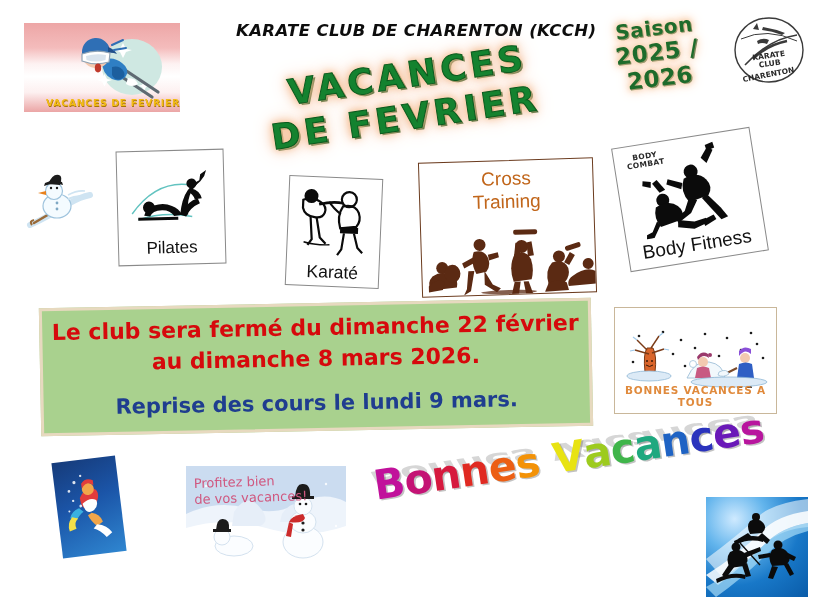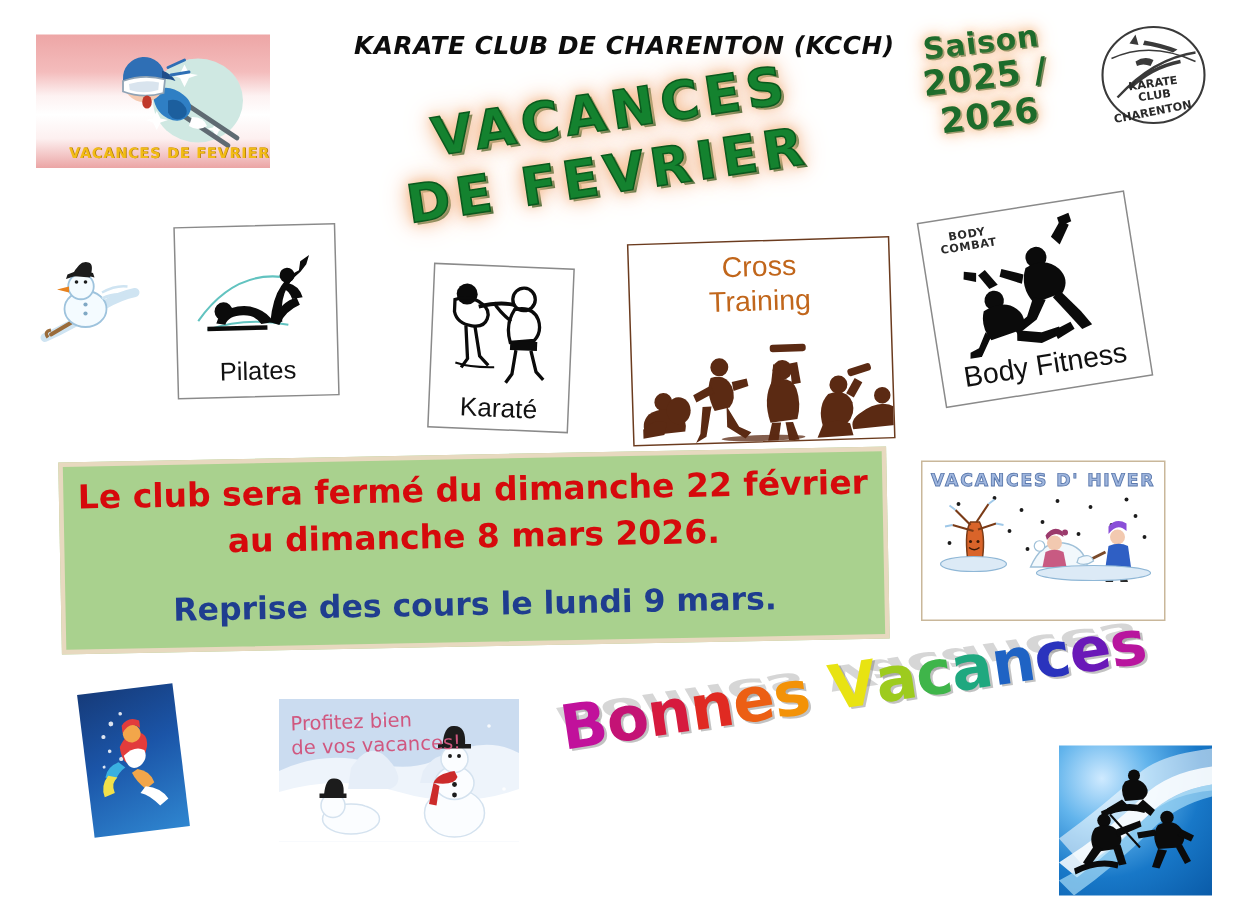--- a/index.html
+++ b/index.html
@@ -494,21 +494,20 @@
     <div class="disc-label">Body Fitness</div>
   </div>
 
   <div class="announce">
     <div class="ln ln1">Le club sera fermé du dimanche 22 février</div>
     <div class="ln ln2">au dimanche 8 mars 2026.</div>
     <div class="ln ln3">Reprise des cours le lundi 9 mars.</div>
   </div>
 
   <div class="winter-card">
-    <div class="wtitle">VACANCES  D' HIVER</div>
     <svg width="161" height="66" viewBox="0 0 161 66" style="position:absolute;left:0;top:20px">
       <g fill="#1c1c1c">
         <circle cx="24" cy="8" r="1.3"></circle>
           <circle cx="48" cy="4" r="1.3"></circle>
           <circle cx="66" cy="12" r="1.3"></circle>
         <circle cx="90" cy="6" r="1.3"></circle>
           <circle cx="112" cy="10" r="1.3"></circle>
           <circle cx="136" cy="5" r="1.3"></circle>
         <circle cx="34" cy="22" r="1.3"></circle>
           <circle cx="58" cy="26" r="1.3"></circle>
@@ -549,20 +548,21 @@
 
       <circle cx="130" cy="30" r="5" fill="#f2c9b0"></circle>
       <path d="M124 28 q6 -8 12 -2 l0 -5 q-7 -4 -12 2z" fill="#8a4fd8"></path>
       <path d="M124 36 q7 -3 13 0 l2 14 l-17 0z" fill="#2f5fc4"></path>
       <path d="M122 40 l-12 6" stroke="#7a4a2a" stroke-width="2"></path>
       <path d="M104 44 q8 -4 10 2 q-6 4 -11 1z" fill="#f2f8fc" stroke="#9fc0d8" stroke-width="0.8"></path>
       <path d="M124 50 l-2 10 h5 l2 -10z" fill="#2a2a2a"></path>
       <path d="M134 50 l3 10 h-5 l-2 -10z" fill="#2a2a2a"></path>
       <ellipse cx="114" cy="54" rx="38" ry="5" fill="#dceaf6" stroke="#8fb7d6" stroke-width="0.8"></ellipse>
     </svg>
+    <div class="wfoot">BONNES  VACANCES  A  TOUS</div>
   </div>
 
   <div class="snowboard-card">
     <svg width="64" height="96" viewBox="0 0 64 96">
       <g fill="#ffffff" opacity="0.85">
         <circle cx="20" cy="22" r="1.6"></circle>
           <circle cx="27" cy="16" r="1.2"></circle>
           <circle cx="14" cy="30" r="1.4"></circle>
         <circle cx="31" cy="27" r="1"></circle>
           <circle cx="17" cy="40" r="1.2"></circle>

